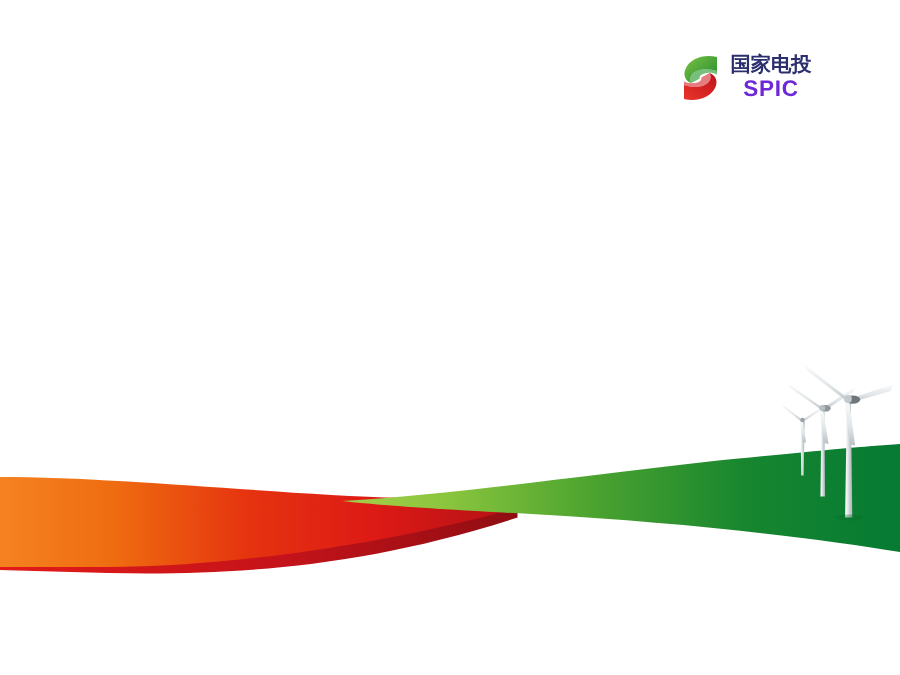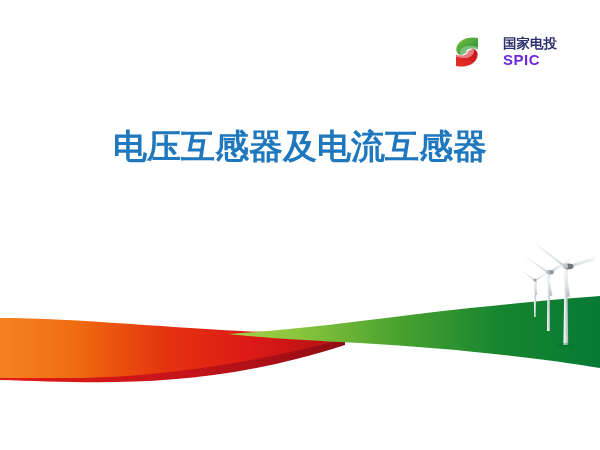--- a/index.html
+++ b/index.html
@@ -21,21 +21,22 @@
 
   
   #logo-block {
     position: absolute;
     left: 452px;
     top: 31px;
     width: 100px;
     height: 42px;
     display: flex;
     align-items: center;
-    gap: 21px;
+    gap: 5px;
+    text-align: center;
   }
   #logo-mark {
     width: 30px;
     height: 34px;
     flex: 0 0 auto;
   }
   #logo-wordmark {
     display: flex;
     flex-direction: column;
     justify-content: center;
@@ -194,15 +195,14 @@
                C 22.6,16.4 21.6,19.4 18.6,21.2 C 15,23.4 9.6,23.4 4,21.6 Z" fill="url(#emRed)"></path>
       <path d="M 4,21.6 C 9.6,23.4 15,23.4 18.6,21.2 C 21.6,19.4 22.6,16.4 21,13.6
                L 15.5,16.6 C 16.2,18.4 14,20.2 10.4,20.4 C 8,20.6 5.8,20.2 4,19.4 Z" fill="#d4242a" opacity="0.6"></path>
     </svg>
     <div id="logo-wordmark">
       <div id="logo-cn">国家电投</div>
       <div id="logo-en">SPIC</div>
     </div>
   </div>
 
-  <div id="title">电压互感器及电流互感器</div>
 
 </div>
 
 </body></html>

